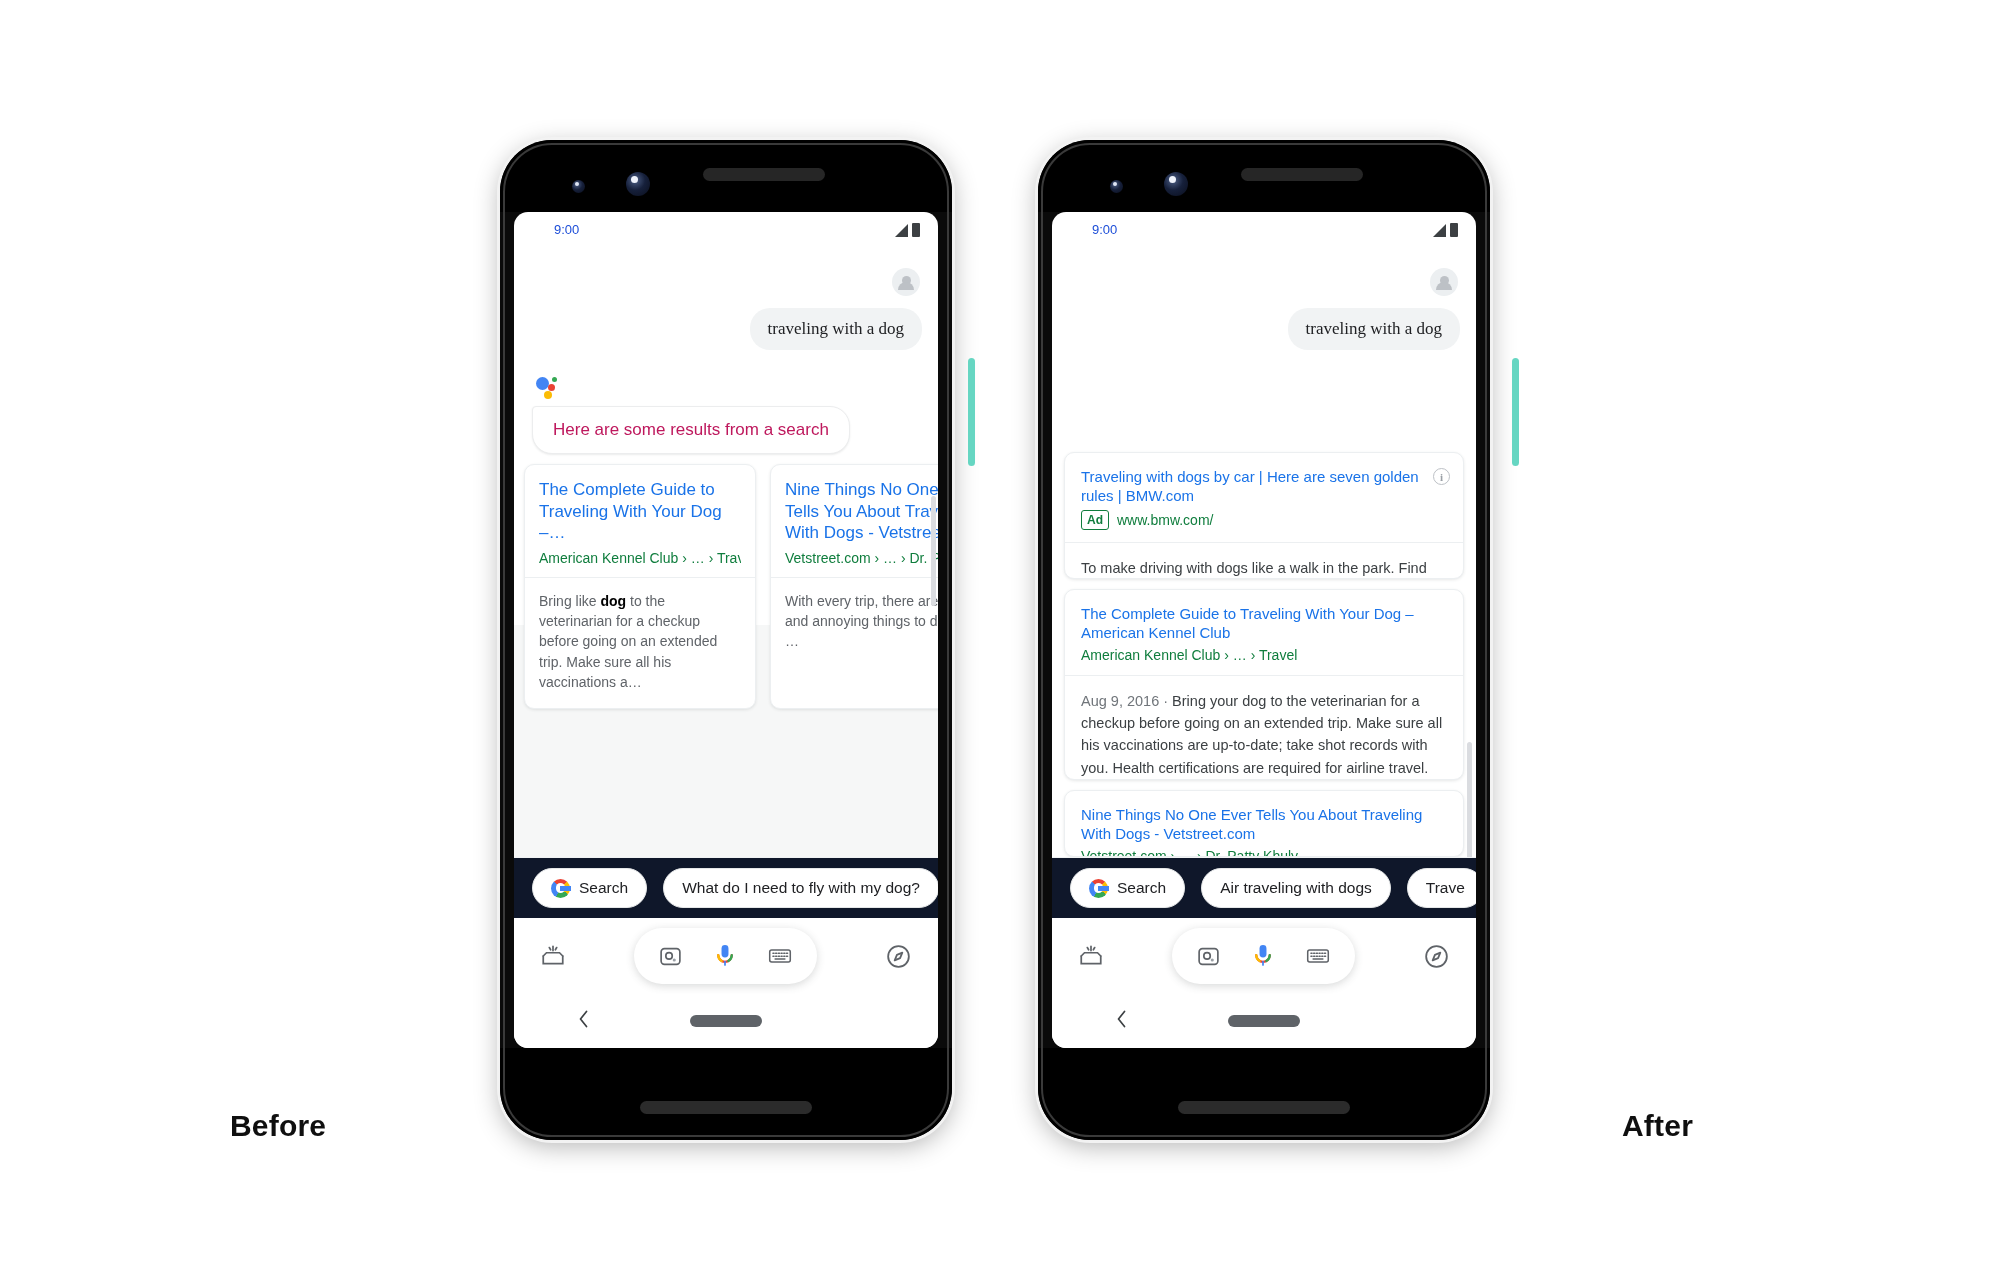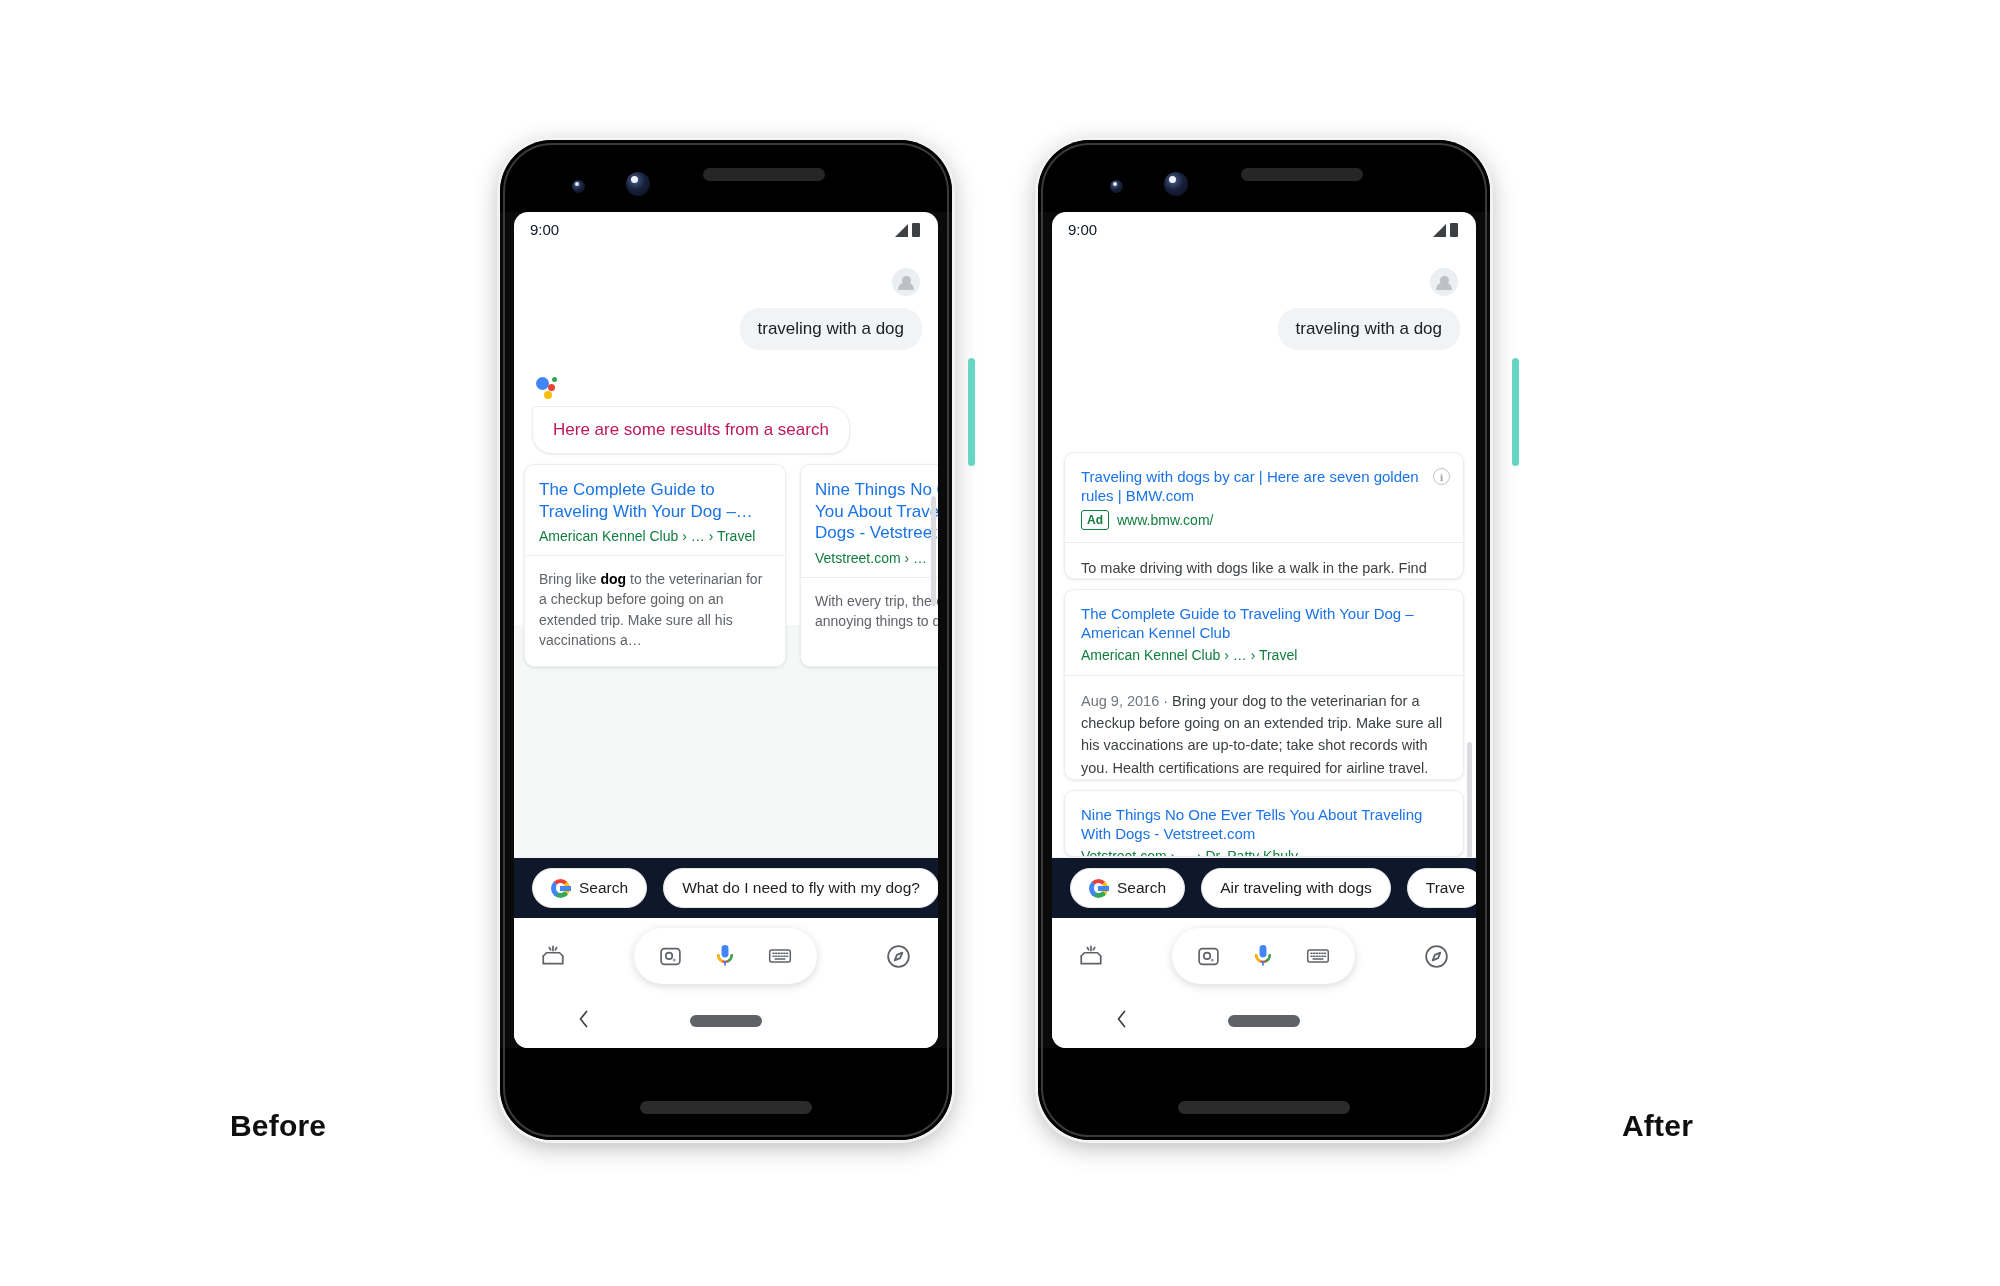--- a/index.html
+++ b/index.html
@@ -112,22 +112,23 @@
     flex-direction: column;
   }
 
   .statusbar {
     height: 34px;
     flex: 0 0 34px;
     display: flex;
     align-items: center;
     justify-content: space-between;
     padding: 0 18px 0 16px;
-    font-size: 15px;
-    color: #0f172a;
+    font-size: 13px;
+    color: #1d4ed8;
+    margin-left: 24px;
   }
   .status-right { display: flex; align-items: flex-end; gap: 4px; height: 16px;}
   .sig {
     width: 0; height: 0;
     border-left: 13px solid transparent;
     border-bottom: 13px solid #3c4043;
   }
   .bat {
     width: 8px; height: 14px;
     background: #3c4043;
@@ -167,20 +168,21 @@
 
   .user-bubble {
     position: absolute;
     right: 16px; top: 62px;
     background: #f1f3f4;
     border-radius: 20px;
     padding: 11px 18px;
     font-size: 17px;
     color: #202124;
     white-space: nowrap;
+    font-family: Liberation Serif, serif;
   }
 
   .assistant-logo {
     position: absolute;
     left: 22px; top: 130px;
     width: 22px; height: 22px;
   }
   .assistant-logo i { position: absolute; border-radius: 50%; display:block; }
   .assistant-logo .b { width: 13px; height: 13px; background: #4285f4; left: 0; top: 1px; }
   .assistant-logo .r { width: 7px;  height: 7px;  background: #ea4335; left: 12px; top: 8px; }
@@ -205,21 +207,21 @@
   .carousel {
     position: absolute;
     left: 0; top: 218px;
     right: 0;
     display: flex;
     gap: 14px;
     padding-left: 10px;
   }
   .card {
     flex: 0 0 auto;
-    width: 262px;
+    width: 232px;
     background: #ffffff;
     border: 1px solid #eceff1;
     border-radius: 10px;
     box-shadow: 0 1px 3px rgba(60,64,67,0.12);
     overflow: hidden;
   }
   .card-head { padding: 14px 14px 11px 14px; }
   .card-title {
     font-size: 17px;
     line-height: 1.27;

